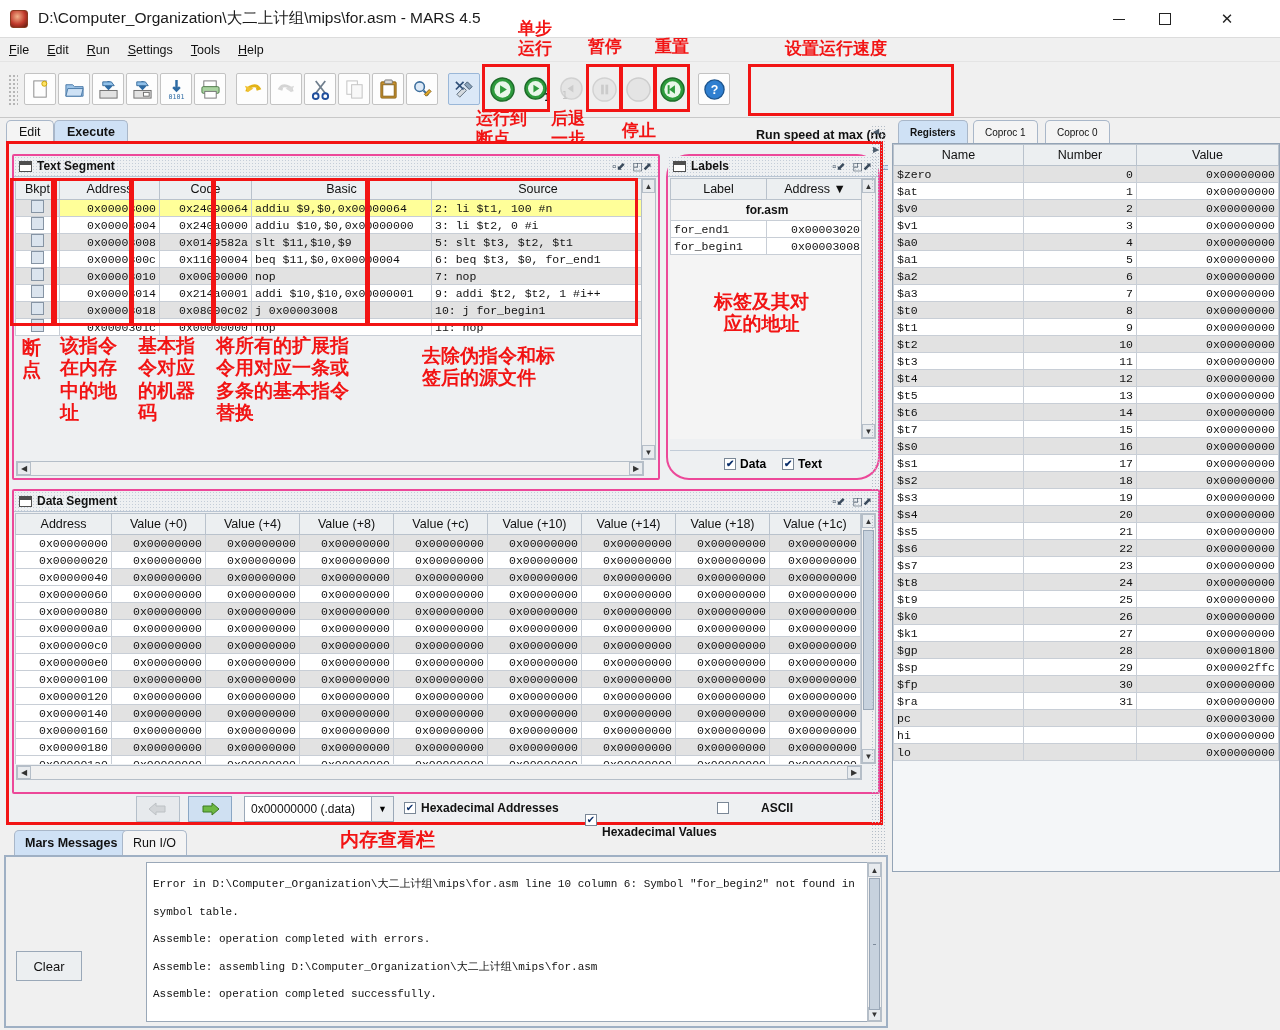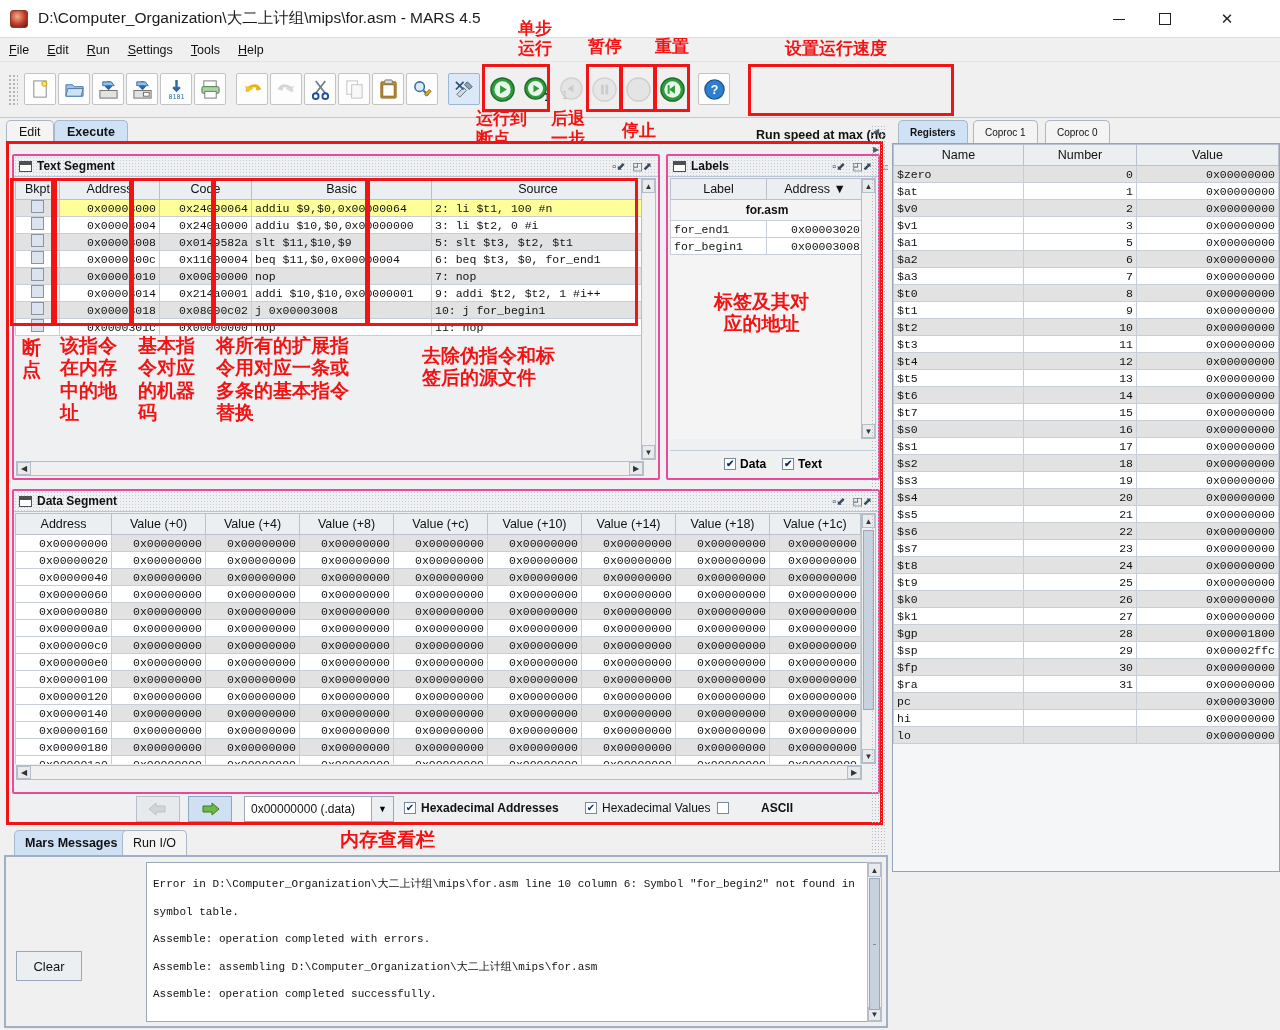--- a/index.html
+++ b/index.html
@@ -472,21 +472,21 @@
       <div class="arw" style="top:0;">▲</div>
       <div class="arw" style="bottom:0;">▼</div>
     </div>
 
     <div class="hscroll" style="left:2px; bottom:2px; width:628px; height:15px;">
       <div class="arw" style="left:0;">◀</div>
       <div class="arw" style="right:0;">▶</div>
     </div>
   </div>
 
-  <div class="iframe-win" style="left:657px; top:10px; width:214px; height:326px;">
+  <div class="iframe-win" style="left:657px; top:10px; width:214px; height:326px;border-radius:23px;">
     <div class="iframe-title">
       <div class="ic"></div>
       <div class="tt">Labels</div>
       <div class="btns">
         <span class="mini-b">▫⬋</span>
         <span class="mini-b">◰⬈</span>
       </div>
     </div>
     <div style="position:absolute;left:2px;top:22px;width:194px;height:261px;overflow:hidden;background:#f4f4f4;">
       <table class="grid">
@@ -750,21 +750,21 @@
     <div style="position:absolute;left:232px;top:0;width:150px;height:26px;background:#fff;border:1px solid #9aa8b8;display:flex;align-items:center;">
       <span style="font-size:12px;margin-left:6px;color:#111;">0x00000000 (.data)</span>
       <span style="position:absolute;right:0;top:0;bottom:0;width:22px;background:#eceff1;border-left:1px solid #9aa8b8;display:flex;align-items:center;justify-content:center;font-size:9px;">▼</span>
     </div>
     <label class="dctl" style="left:392px;top:5px;">
       <span class="cbox">✔</span>
       <span style="margin-left:5px;font-weight:bold;">Hexadecimal Addresses</span>
     </label>
     <label class="dctl" style="left:573px;top:5px;">
       <span class="cbox">✔</span>
-      <span style="margin-left:5px;font-weight:normal;">Hexadecimal Values</span>
+      <span style="margin-left:5px;font-weight:bold;margin-top:24px;">Hexadecimal Values</span>
     </label>
     <label class="dctl" style="left:705px;top:5px;gap:27px;">
       <span class="cbox"></span>
       <span style="margin-left:5px;font-weight:bold;">ASCII</span>
     </label>
   </div>
 </div>
 
 <div class="ann-box" style="left:10px;  top:178px; width:44px;  height:148px;"></div>
 <div class="ann-box" style="left:54px;  top:178px; width:78px;  height:148px;"></div>
@@ -825,20 +825,25 @@
           <tr class="alt">
             <td>$v0</td>
             <td class="r">2</td>
             <td class="r">0x00000000</td>
           </tr>
           <tr class="white">
             <td>$v1</td>
             <td class="r">3</td>
             <td class="r">0x00000000</td>
           </tr>
+          <tr class="alt">
+            <td>$a0</td>
+            <td class="r">4</td>
+            <td class="r">0x00000000</td>
+          </tr>
           <tr class="white">
             <td>$a1</td>
             <td class="r">5</td>
             <td class="r">0x00000000</td>
           </tr>
           <tr class="alt">
             <td>$a2</td>
             <td class="r">6</td>
             <td class="r">0x00000000</td>
           </tr>

